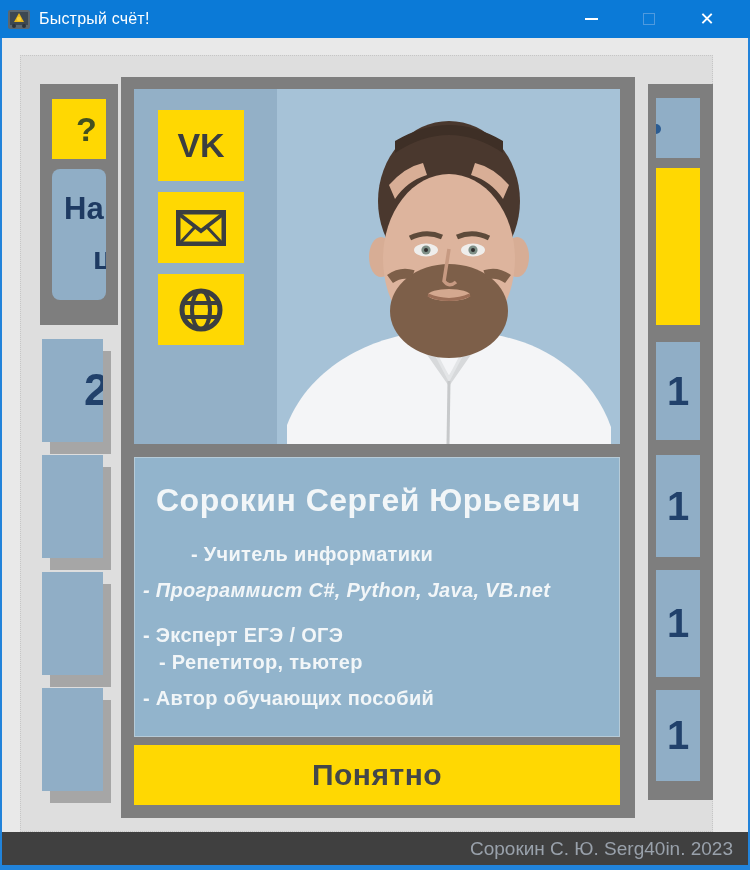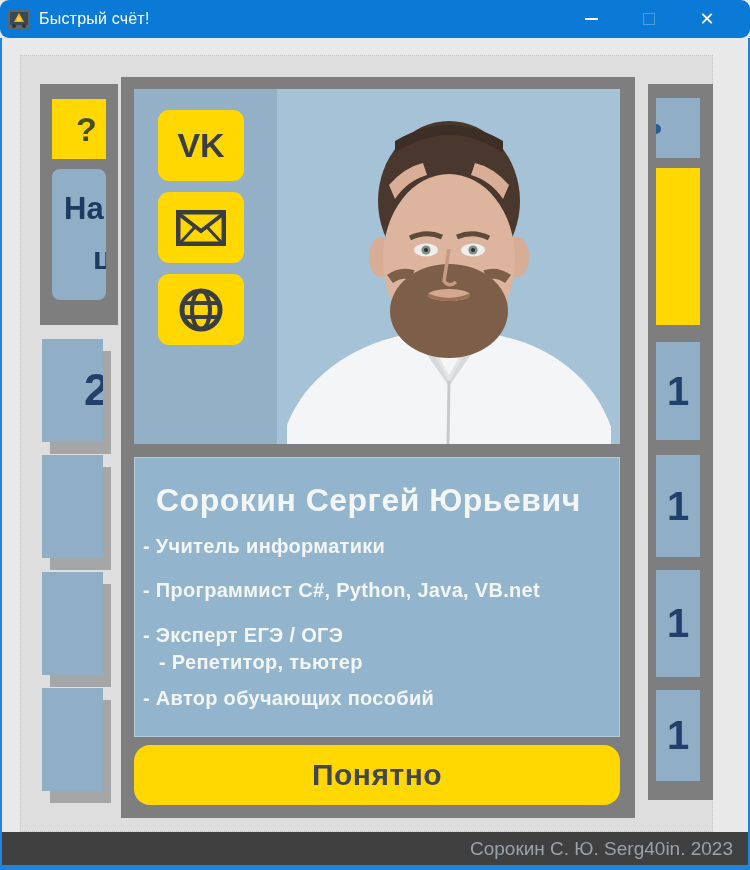--- a/index.html
+++ b/index.html
@@ -2,21 +2,21 @@
 <html><head>
 <meta charset="utf-8">
 <style>
   * { margin:0; padding:0; box-sizing:border-box; }
   html,body { width:750px; height:870px; }
   body { font-family:"Liberation Sans","DejaVu Sans",sans-serif; position:relative;
          width:750px; height:870px; background:#e9e9e9; overflow:hidden; }
 
   
   .titlebar { position:absolute; left:0; top:0; width:750px; height:38px;
-              background:#0b7ad7; display:flex; align-items:center;border-radius:9px; }
+              background:#0b7ad7; display:flex; align-items:center; }
   .app-icon { width:24px; height:24px; margin-left:7px; }
   .title-text { color:#ffffff; font-size:16px; margin-left:8px; letter-spacing:.2px; }
   .caption-btns { position:absolute; right:14px; top:0; height:38px; display:flex; }
   .cap-btn { width:58px; height:38px; display:flex; align-items:center; justify-content:center;
              color:#ffffff; font-size:16px; }
   .glyph-min { display:block; width:13px; height:2px; background:#ffffff; }
   .glyph-max { display:block; width:12px; height:12px; border:1px solid #4f9ade; }
   .glyph-close { font-size:18px; font-weight:400; }
 
   .win-border-l { position:absolute; left:0; top:38px; width:2px; height:828px; background:#2183da; }
@@ -48,33 +48,33 @@
             background:#2b5c92; }
   .rf-yellow { top:84px; height:157px; background:#ffd802; }
   .rf-one { color:#21416b; font-weight:bold; font-size:40px; display:flex;
             align-items:center; justify-content:center; }
 
   
   .dialog { position:absolute; left:121px; top:77px; width:514px; height:741px; background:#7e7e7e; }
   .dlg-top { position:absolute; left:13px; top:12px; width:486px; height:355px; background:#93b0c7; }
   .link-btn { position:absolute; left:24px; width:86px; height:71px; background:#ffd802;
               display:flex; align-items:center; justify-content:center;
-              font-size:34px; font-weight:bold; color:#3b3e40;border-radius:11px; }
+              font-size:34px; font-weight:bold; color:#3b3e40; }
   .photo { position:absolute; left:143px; top:0; width:343px; height:355px; }
 
   .dlg-panel { position:absolute; left:13px; top:380px; width:486px; height:280px;
                background:#92b4cc; border:1px solid #b6cbd8; color:#f2f6f8;padding-left:12px; }
   .profile-name { position:absolute; left:21px; top:24px; font-size:32px; font-weight:bold;
                   white-space:nowrap; letter-spacing:.5px; }
   .profile-item { position:absolute; left:8px; font-size:20px; font-weight:bold; white-space:nowrap;
                   letter-spacing:.3px; }
 
   .ok-btn { position:absolute; left:13px; top:668px; width:486px; height:60px; background:#ffd802;
             display:flex; align-items:center; justify-content:center;
-            font-size:30px; font-weight:bold; color:#43474a; letter-spacing:.5px;border-radius:16px; }
+            font-size:30px; font-weight:bold; color:#43474a; letter-spacing:.5px; }
 
   
   .statusbar { position:absolute; left:2px; top:832px; width:746px; height:33px; background:#404040; }
   .credit { position:absolute; right:15px; top:6px; font-size:19px; color:#99a1ab; white-space:nowrap; }
 
   svg { display:block; }
 </style>
 </head>
 <body>
 
@@ -208,22 +208,22 @@
       <circle cx="149" cy="161" r="2" fill="#2c2c2c"></circle>
       <circle cx="196" cy="161" r="2" fill="#2c2c2c"></circle>
 
       <path d="M133,149 Q149,141 165,148" fill="none" stroke="#5d4a3a" stroke-width="5"></path>
       <path d="M180,148 Q196,141 212,149" fill="none" stroke="#5d4a3a" stroke-width="5"></path>
     </svg>
   </div>
 
   <div class="dlg-panel">
     <div class="profile-name">Сорокин Сергей Юрьевич</div>
-    <div class="profile-item" style="top:77px;">- Учитель информатики</div>
-    <div class="profile-item" style="top:121px;">- Программист C#, Python, Java, VB.net</div>
+    <div class="profile-item" style="top:85px;margin-left:48px;">- Учитель информатики</div>
+    <div class="profile-item" style="top:121px;font-style:italic;">- Программист C#, Python, Java, VB.net</div>
     <div class="profile-item" style="top:166px;">- Эксперт ЕГЭ / ОГЭ</div>
     <div class="profile-item" style="top:193px;margin-left:16px;">- Репетитор, тьютер</div>
     <div class="profile-item" style="top:229px;">- Автор обучающих пособий</div>
   </div>
 
   <div class="ok-btn">
     <span>Понятно</span>
   </div>
 </div>
 

